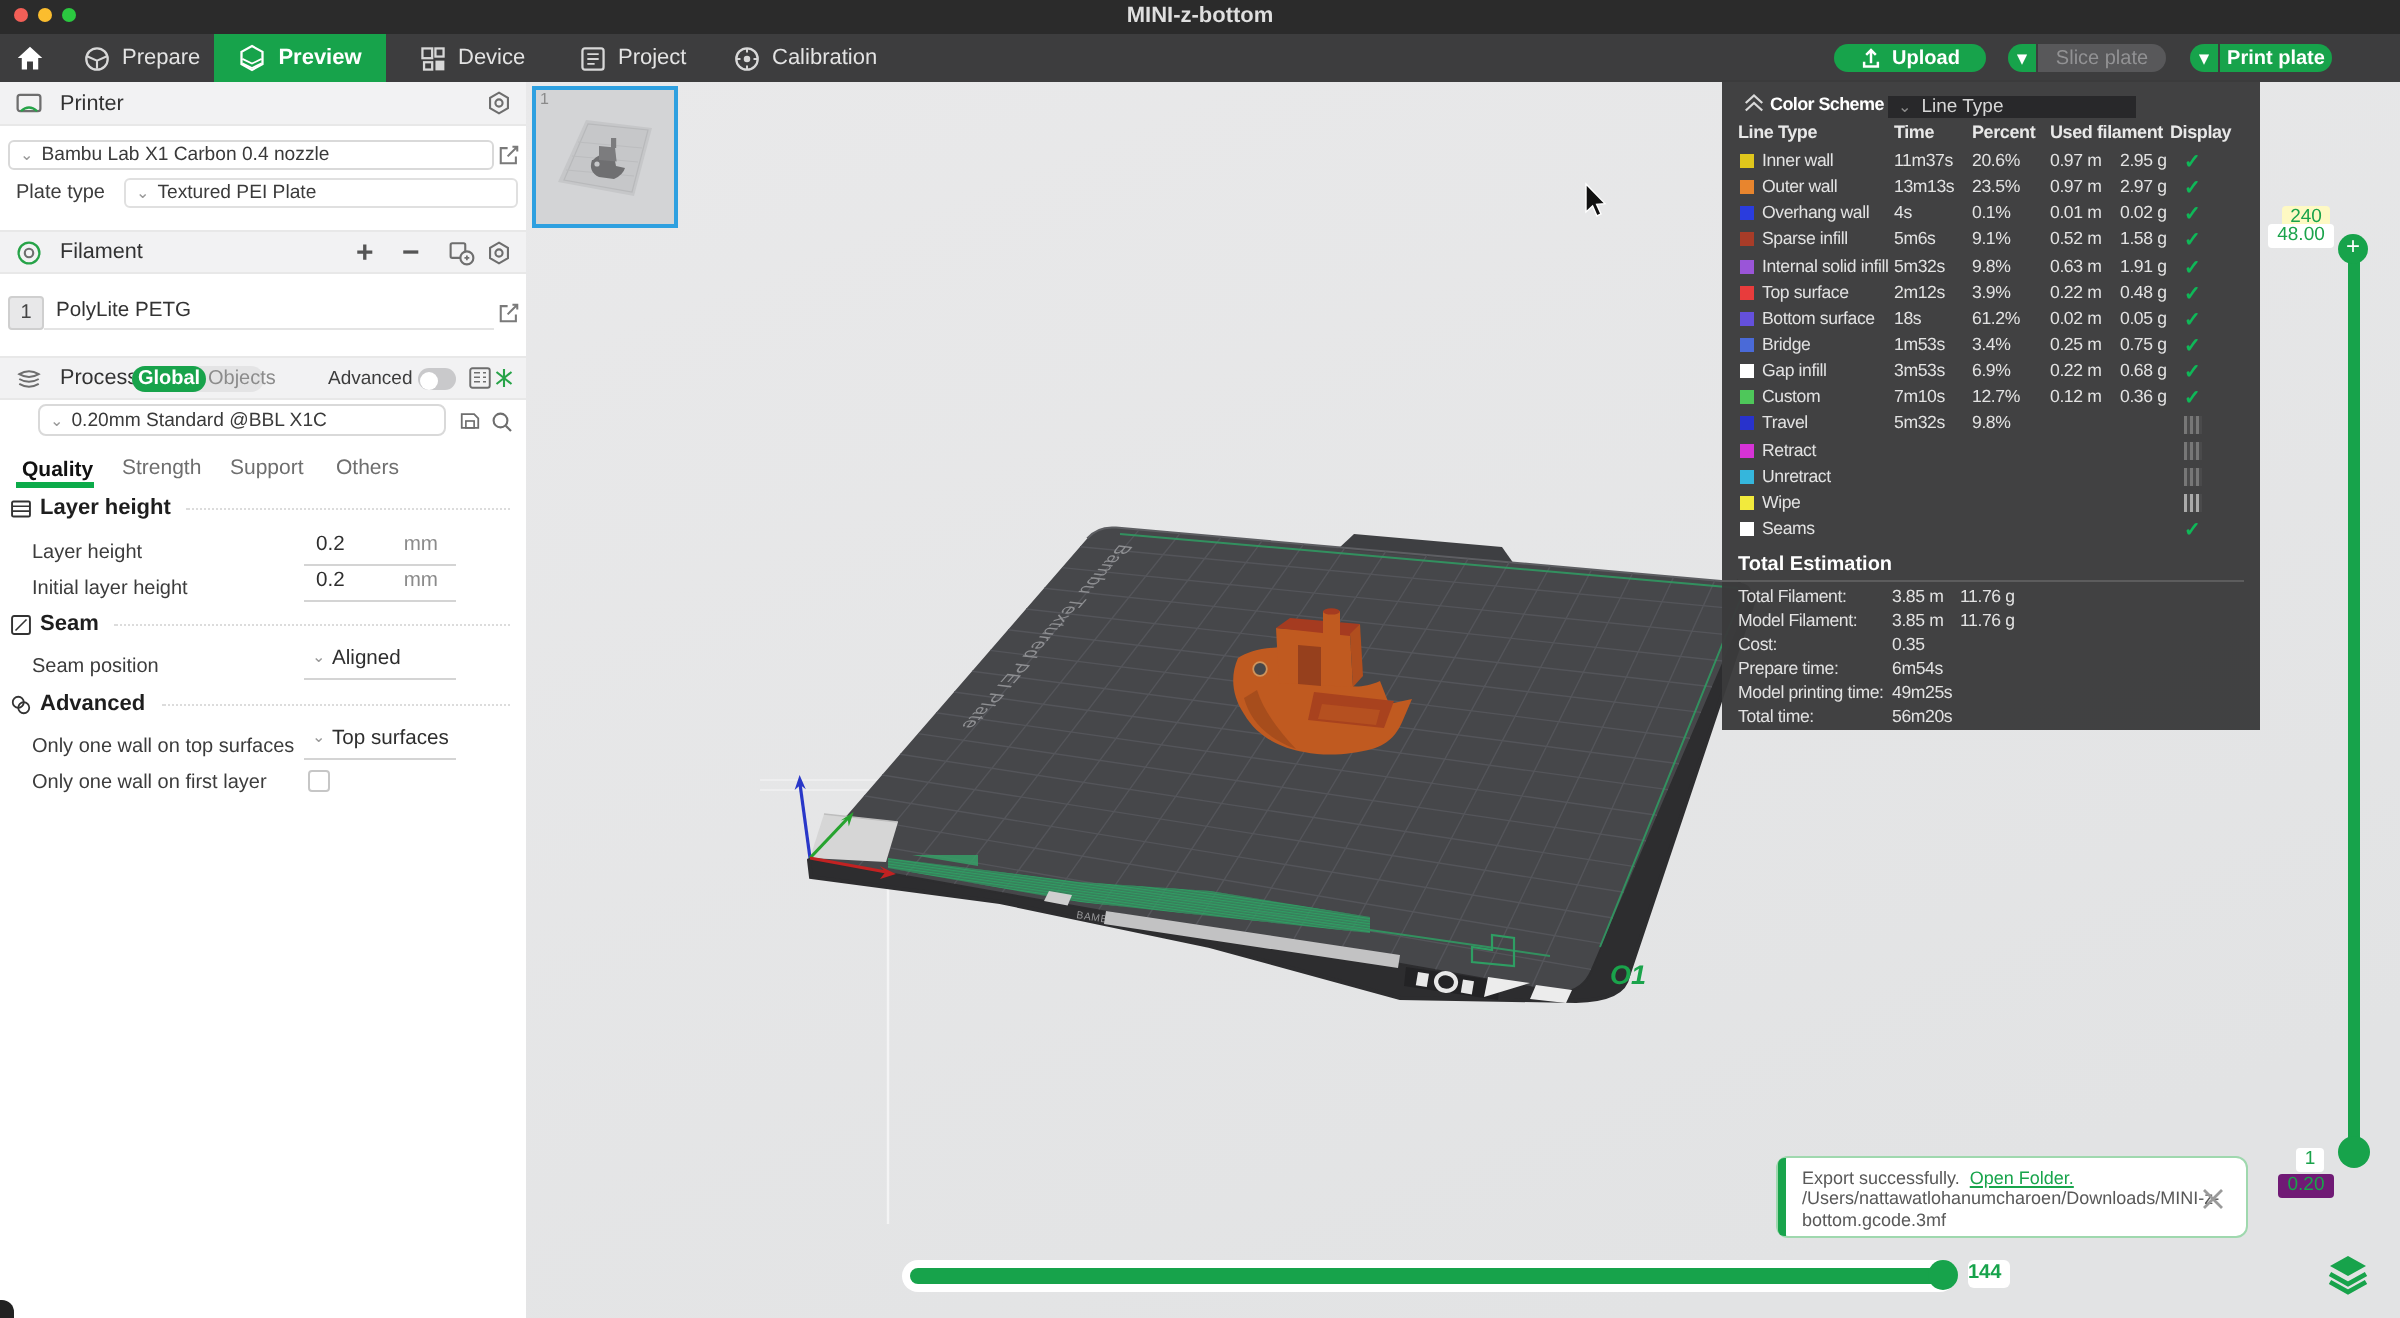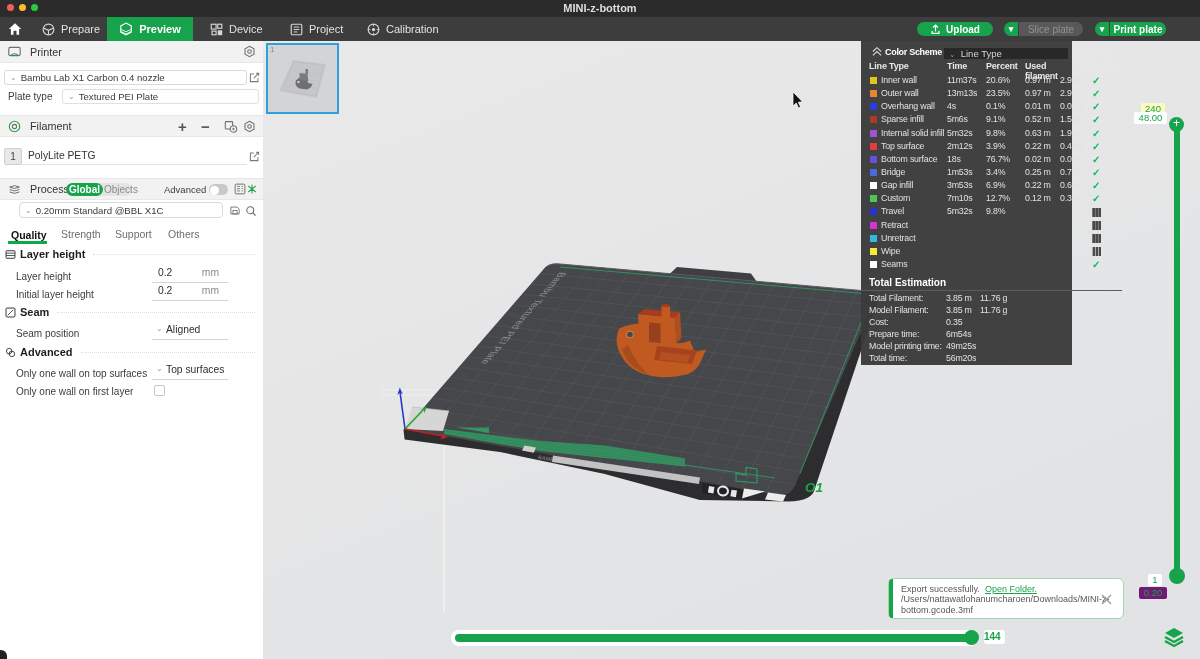--- a/index.html
+++ b/index.html
@@ -19,21 +19,21 @@
 #sidebar{position:absolute;left:0;top:41px;width:263px;height:618px;background:#fff;font-size:11px;color:#262626;}
 .sechead{position:absolute;left:0;width:263px;height:22px;background:#f2f2f3;display:flex;align-items:center;}
 .sechead .t{font-size:10.8px;color:#323232}
 .combo{position:absolute;background:#fff;border:1px solid #d9d9d9;border-radius:3px;display:flex;align-items:center;font-size:9.6px;color:#3a3a3a;white-space:nowrap}
 .chev{color:#9a9a9a;font-size:8px;margin:0 4px 0 5px}
 .ptab{position:absolute;top:0;font-size:10.5px;color:#6e6e6e}
 .grp{position:absolute;left:0;width:263px;display:flex;align-items:center;font-weight:bold;font-size:11px;color:#1e1e1e}
 .prow{position:absolute;font-size:10px;color:#3c3c3c;white-space:nowrap}
 .ifield{position:absolute;border-bottom:1px solid #d4d4d4;font-size:10.3px;color:#2e2e2e;white-space:nowrap}
 
-#rpanel{position:absolute;left:861px;top:40px;width:211px;height:325px;background:rgba(59,59,60,0.97);color:#e8e8e8;font-size:11px;}
+#rpanel{position:absolute;left:861px;top:40px;width:269px;height:325px;background:rgba(59,59,60,0.97);color:#e8e8e8;font-size:11px;}
 .rrow{position:absolute;left:0;width:261px;height:13.2px;display:flex;align-items:center}
 .csq{width:7px;height:7px;margin-left:9px;margin-right:7px;flex:none}
 .rl{position:absolute;white-space:nowrap;font-size:8.8px;letter-spacing:-0.2px;color:#e2e2e2}
 .rrow .rl{top:1px}
 .trow{position:absolute;left:0;width:261px;height:12px}
 .trow .rl{top:0}
 .chk{position:absolute;left:231px;top:1px;color:#0fb858;font-size:10px;font-weight:bold}
 .dis{position:absolute;left:231px;top:2.5px;width:9px;height:9px;background:repeating-linear-gradient(90deg,#777 0 1.5px,#4a4a4b 1.5px 3px)}
 .dis2{position:absolute;left:231px;top:2.5px;width:9px;height:9px;background:repeating-linear-gradient(90deg,#aaa 0 1.5px,#4a4a4b 1.5px 3px)}
 
@@ -393,21 +393,21 @@
         <span class="rl" style="left:86px">2m12s</span>
         <span class="rl" style="left:125px">3.9%</span>
         <span class="rl" style="left:164px">0.22 m</span>
         <span class="rl" style="left:199px">0.48 g</span>
         <span class="chk">✓</span>
       </div>
   <div class="rrow" style="top:112.8px">
         <span class="csq" style="background:#6450dc"></span>
         <span class="rl" style="left:20px">Bottom surface</span>
         <span class="rl" style="left:86px">18s</span>
-        <span class="rl" style="left:125px">76.7%</span>
+        <span class="rl" style="left:125px">61.2%</span>
         <span class="rl" style="left:164px">0.02 m</span>
         <span class="rl" style="left:199px">0.05 g</span>
         <span class="chk">✓</span>
       </div>
   <div class="rrow" style="top:126.0px">
         <span class="csq" style="background:#4a6ad8"></span>
         <span class="rl" style="left:20px">Bridge</span>
         <span class="rl" style="left:86px">1m53s</span>
         <span class="rl" style="left:125px">3.4%</span>
         <span class="rl" style="left:164px">0.25 m</span>

